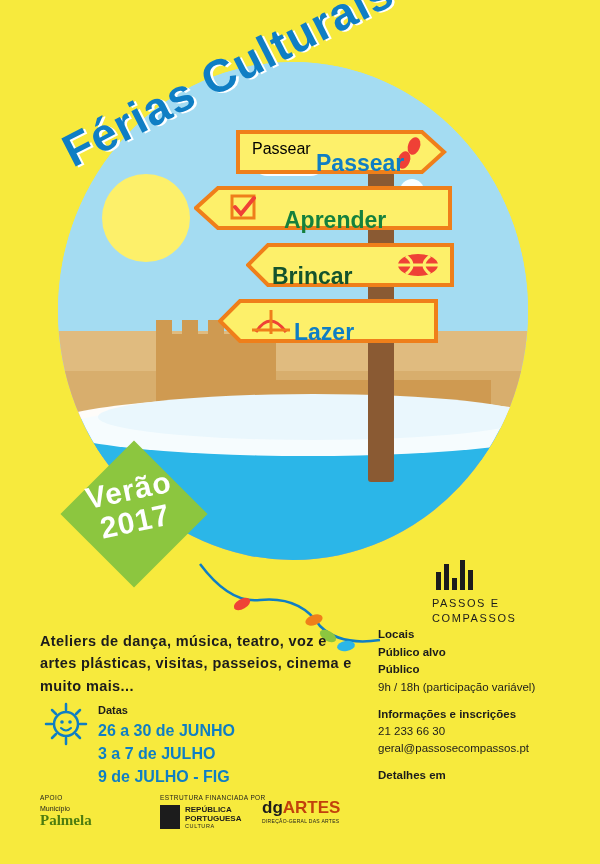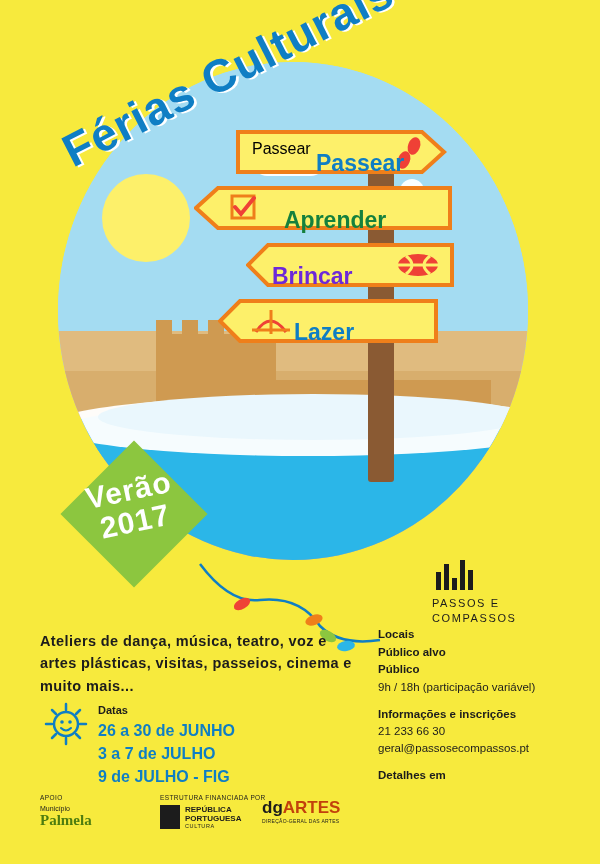--- a/index.html
+++ b/index.html
@@ -163,21 +163,21 @@
         <polygon points="22,3 218,3 218,43 22,43 2,23" fill="#fdf06a" stroke="#ef7f1a" stroke-width="4"></polygon>
         <path d="M38 34 q14 -22 30 0" fill="none" stroke="#ef4136" stroke-width="3"></path>
         <path d="M53 12 v24" stroke="#ef7f1a" stroke-width="3"></path>
         <path d="M34 32 h38" stroke="#ef7f1a" stroke-width="3"></path>
       </svg>
     </div>
   </div>
 
   <div style="position:absolute;left:316px;top:150px;font-size:23px;font-weight:bold;color:#0f7ec4;">Passear</div>
   <div style="position:absolute;left:284px;top:207px;font-size:23px;font-weight:bold;color:#15803d;">Aprender</div>
-  <div style="position:absolute;left:272px;top:263px;font-size:23px;font-weight:bold;color:#6d28d9;">Brincar</div>
+  <div style="position:absolute;left:272px;top:263px;font-size:23px;font-weight:bold;color:#14532d;">Brincar</div>
   <div style="position:absolute;left:294px;top:319px;font-size:23px;font-weight:bold;color:#0f7ec4;">Lazer</div>
 
   <div class="title">Férias Culturais</div>
 
   <div class="kite">
     <div class="kitebody"></div>
     <div class="kite-txt">
       <span>Verão</span><br>
       <span>2017</span>
     </div>

